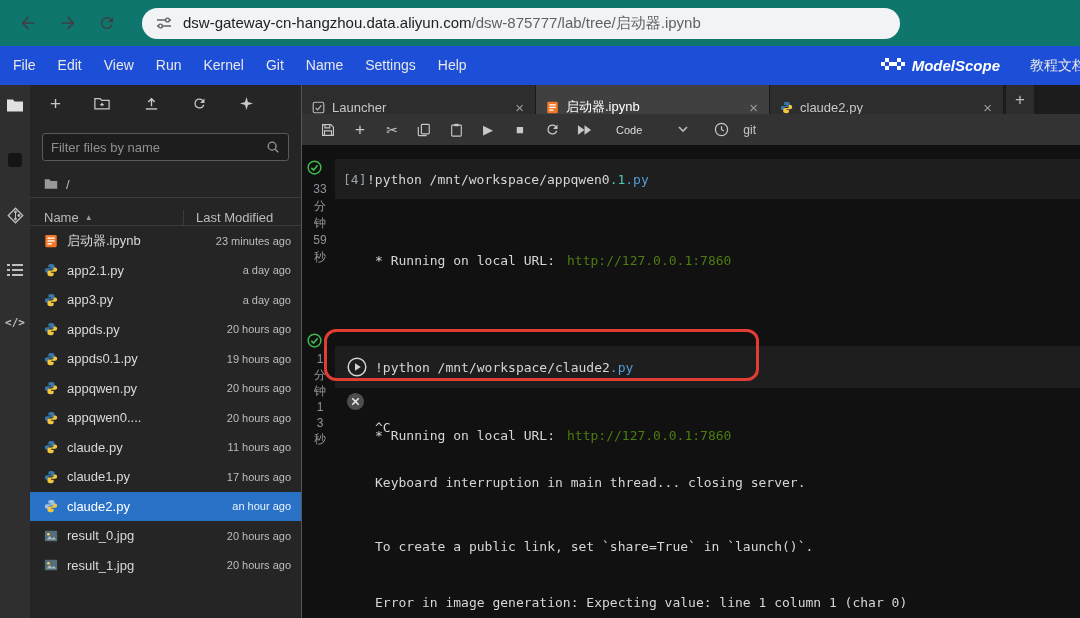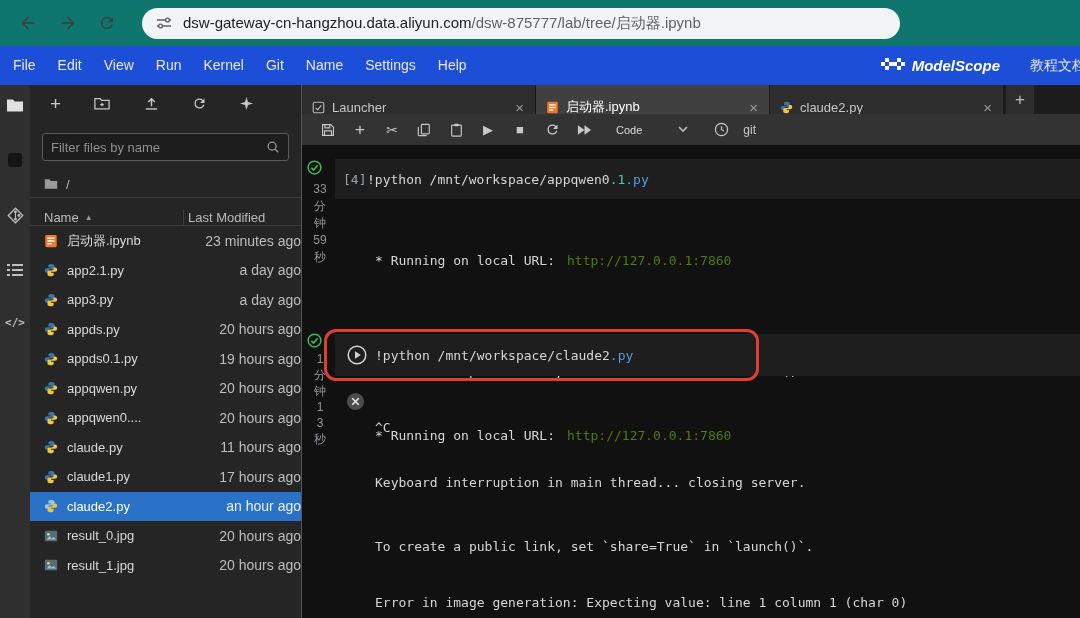--- a/index.html
+++ b/index.html
@@ -31,26 +31,26 @@
 .fp-toolbar{height:36px;display:flex;align-items:center;justify-content:space-between;padding:0 48px 0 20px}
 .fp-toolbar .tic{cursor:pointer;display:flex;align-items:center}
 .plus-glyph{font-size:19px;color:#c8c8c8;line-height:1}
 .filter-wrap{margin:12px 12px 10px 12px;height:28px;border:1px solid #5a5a5a;border-radius:3px;background:#1d1d1d;display:flex;align-items:center;padding:0 8px}
 .filter-wrap input{flex:1;background:transparent;border:none;outline:none;color:#ddd;font-size:13px}
 .filter-wrap input::placeholder{color:#8f8f8f}
 .breadcrumb{height:26px;display:flex;align-items:center;gap:8px;padding-left:14px;font-size:13px;color:#bbb}
 .lst-head{height:29px;display:flex;align-items:flex-end;border-top:1px solid #3c3c3c;border-bottom:1px solid #3c3c3c;font-size:13px;color:#bbb}
 .col-name{flex:1;padding-left:14px;display:flex;align-items:center;gap:6px;cursor:pointer}
 .caret{font-size:8px;color:#999}
-.col-mod{width:118px;border-left:1px solid #3c3c3c;padding-left:4px;cursor:pointer}
+.col-mod{width:118px;border-left:1px solid #3c3c3c;padding-left:12px;cursor:pointer}
 .rows{flex:1;overflow:hidden}
 .row{height:29.5px;display:flex;align-items:center;font-size:13px;color:#d8d8d8;padding-left:14px;cursor:pointer}
 .row .fic{width:15px;height:15px;margin-right:8px;flex:none;display:flex;align-items:center}
 .row .fname{flex:1;white-space:nowrap;overflow:hidden}
-.row .ftime{width:106px;text-align:right;font-size:14px;color:#bdbdbd;flex:none}
+.row .ftime{width:106px;text-align:right;padding-right:10px;font-size:11px;color:#bdbdbd;flex:none}
 .row.selected{background:#2a72c8;color:#fff}
 .row.selected .ftime{color:#e9f1fa}
 
 
 .main{flex:1;display:flex;flex-direction:column;background:#111;min-width:0}
 .tabbar{height:29px;background:#1c1c1c;display:flex;align-items:stretch}
 .tab{width:234px;background:#2d2d2d;border-right:1px solid #191919;display:flex;align-items:center;gap:7px;padding:15px 8px 0 10px;font-size:13px;color:#c8c8c8;cursor:pointer}
 .tab.active{background:#404040;color:#fff}
 .tab .tlabel{flex:1;white-space:nowrap;overflow:hidden}
 .tclose{color:#9a9a9a;font-size:15px;padding:0 3px;cursor:pointer}
@@ -61,21 +61,21 @@
 .tbtn{width:32px;display:flex;justify-content:center;align-items:center;cursor:pointer;font-size:13px}
 .glyph{color:#c8c8c8}
 .celltype{display:flex;align-items:center;gap:36px;margin-left:16px;font-size:11px;color:#ddd;cursor:pointer}
 .tb-right{display:flex;align-items:center;gap:14px;margin-left:26px}
 .gitlabel{font-size:12px;color:#c8c8c8;cursor:pointer}
 
 
 .nb{flex:1;position:relative;font-family:"DejaVu Sans Mono",monospace;font-size:13px;color:#d6d6d6;overflow:hidden}
 .cellin{position:absolute;left:33px;right:0;background:#1e1e1e;display:flex;align-items:center;cursor:text}
 #cell1{top:14px;height:40px}
-#cell2{top:189px;height:42px}
+#cell2{top:201px;height:42px}
 .prompt{width:32px;padding-left:8px;color:#9aa0a6;flex:none}
 .code{white-space:pre}
 .tok-num{color:#4ec9b0}
 .tok-ext{color:#569cd6}
 .runbtn{width:20px;height:20px;margin-left:12px;flex:none;cursor:pointer;display:flex}
 #cell2 .code{margin-left:8px}
 .out{position:absolute;left:73px;line-height:18.5px;white-space:pre}
 #out1{top:70px}
 #out2{top:245px}
 .blank{height:18.5px}

